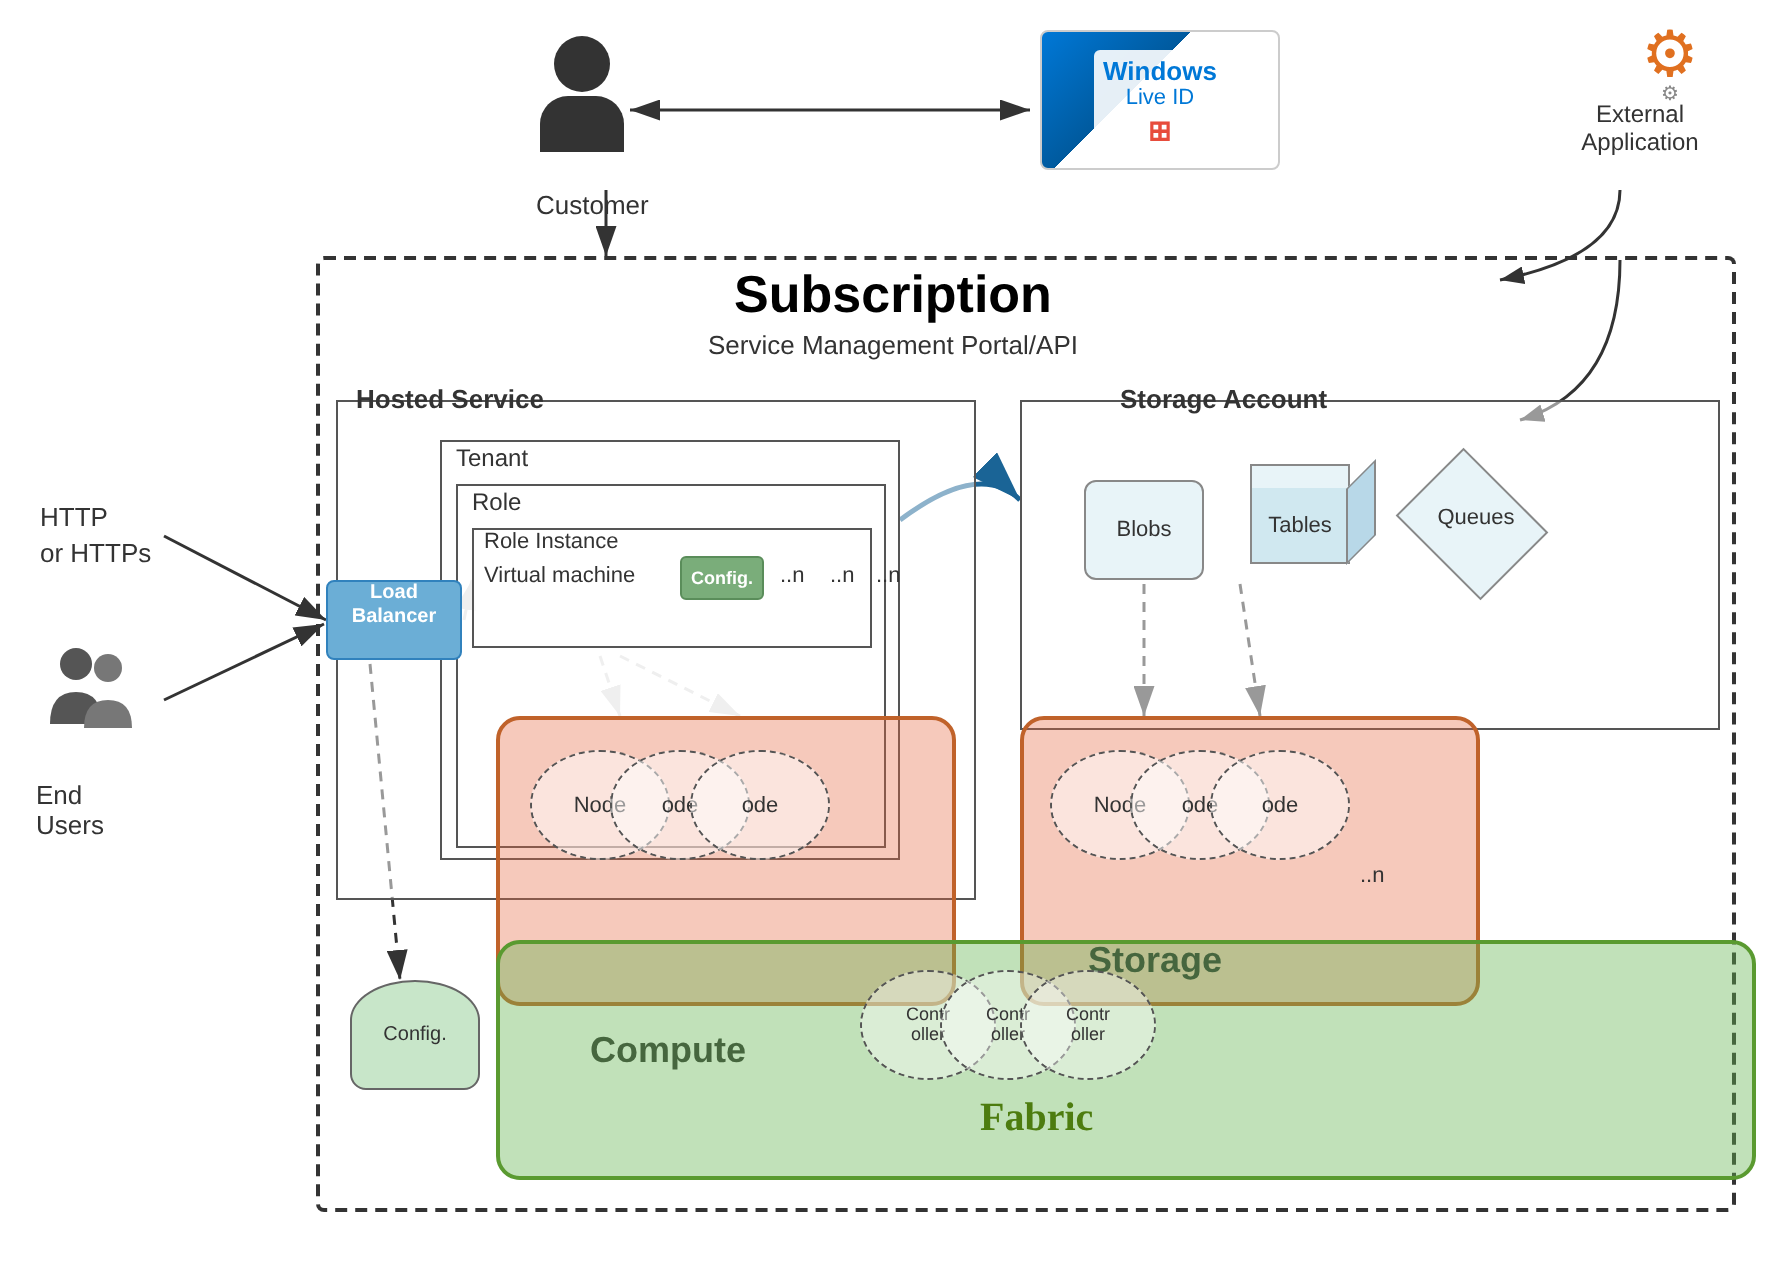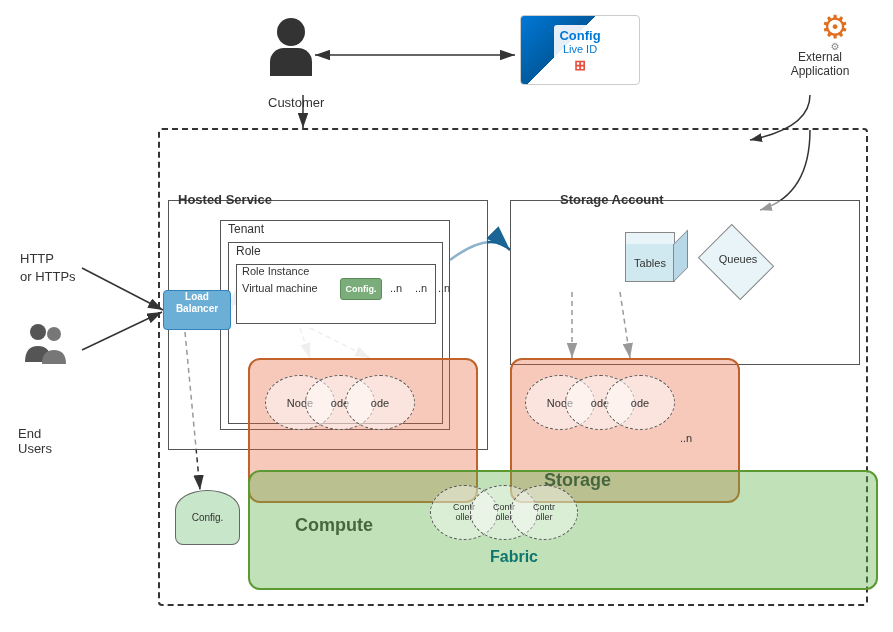--- a/index.html
+++ b/index.html
@@ -250,23 +250,24 @@
       height: 120px;
       background: rgba(100, 180, 80, 0.4);
       border: 2px solid #5a9a30;
       border-radius: 12px;
     }
 
     .fabric-label {
       position: absolute;
       top: 548px;
       left: 490px;
-      font-size: 16px;
-      font-weight: bold;
-      color: #0f766e;
+      font-size: 20px;
+      font-weight: bold;
+      color: #4d7c0f;
+      font-family: Liberation Serif, serif;
     }
 
     
     .node-ellipse {
       position: absolute;
       border-radius: 50%;
       border: 1.5px dashed #555;
       background: rgba(255,255,255,0.5);
       display: flex;
       align-items: center;
@@ -632,39 +633,41 @@
   </svg>
 
   <div class="person-icon">
     <div class="person-head"></div>
     <div class="person-body"></div>
   </div>
   <div class="customer-label">Customer</div>
 
   <div class="windows-live-box">
     <div class="windows-live-inner">
-      <div style="color:#0078d7; font-weight:bold; font-size:13px;">Config</div>
+      <div style="color:#0078d7; font-weight:bold; font-size:13px;">Windows</div>
       <div style="color:#0078d7; font-weight:normal; font-size:11px;">Live ID</div>
 
       <div style="display:flex; gap:2px; justify-content:center; margin-top:2px;">
         <span style="color:#e74c3c; font-size:14px;">⊞</span>
       </div>
     </div>
   </div>
 
   <div class="ext-app-area">
     <div class="gear-icon-large">⚙</div>
     <div style="font-size:10px; color:#888; margin-top:-5px;">⚙</div>
   </div>
   <div class="ext-app-label">
     <span style="white-space:pre-line;">External
 Application</span>
   </div>
 
   <div class="subscription-box"></div>
+  <div class="subscription-title">Subscription</div>
+  <div class="service-mgmt-label">Service Management Portal/API</div>
 
   <div class="http-label">
     <span style="white-space:pre-line;">HTTP
 or HTTPs</span>
   </div>
 
   <div class="hosted-service-box"></div>
   <div class="hosted-service-label">Hosted Service</div>
 
   <div class="tenant-box"></div>
@@ -679,20 +682,23 @@
 
   <div class="config-btn">Config.</div>
 
   <div class="dot-n-1">..n</div>
   <div class="dot-n-2">..n</div>
   <div class="dot-n-3">..n</div>
 
   <div class="storage-account-box"></div>
   <div class="storage-account-label">Storage Account</div>
 
+  <div class="blob-box">
+    <span>Blobs</span>
+  </div>
 
   <div class="tables-3d">
     <div class="table-3d-shape">
       <div class="table-top"></div>
       <div class="table-front" style="display:flex;align-items:center;justify-content:center;">
         <span style="font-size:11px;color:#333;">Tables</span>
       </div>
       <div class="table-side"></div>
     </div>
   </div>
@@ -753,16 +759,16 @@
     
     <svg width="60" height="55">
 
       <circle cx="18" cy="12" r="8" fill="#555"></circle>
       <path d="M 5 42 Q 5 26 18 26 Q 31 26 31 42 Z" fill="#555"></path>
 
       <circle cx="34" cy="14" r="7" fill="#777"></circle>
       <path d="M 22 44 Q 22 30 34 30 Q 46 30 46 44 Z" fill="#777"></path>
     </svg>
   </div>
-  <div class="end-users-label" style="white-space:pre-line;margin-top:36px;">End
+  <div class="end-users-label" style="white-space:pre-line;">End
 Users</div>
 
 </div>
 
 </body></html>

